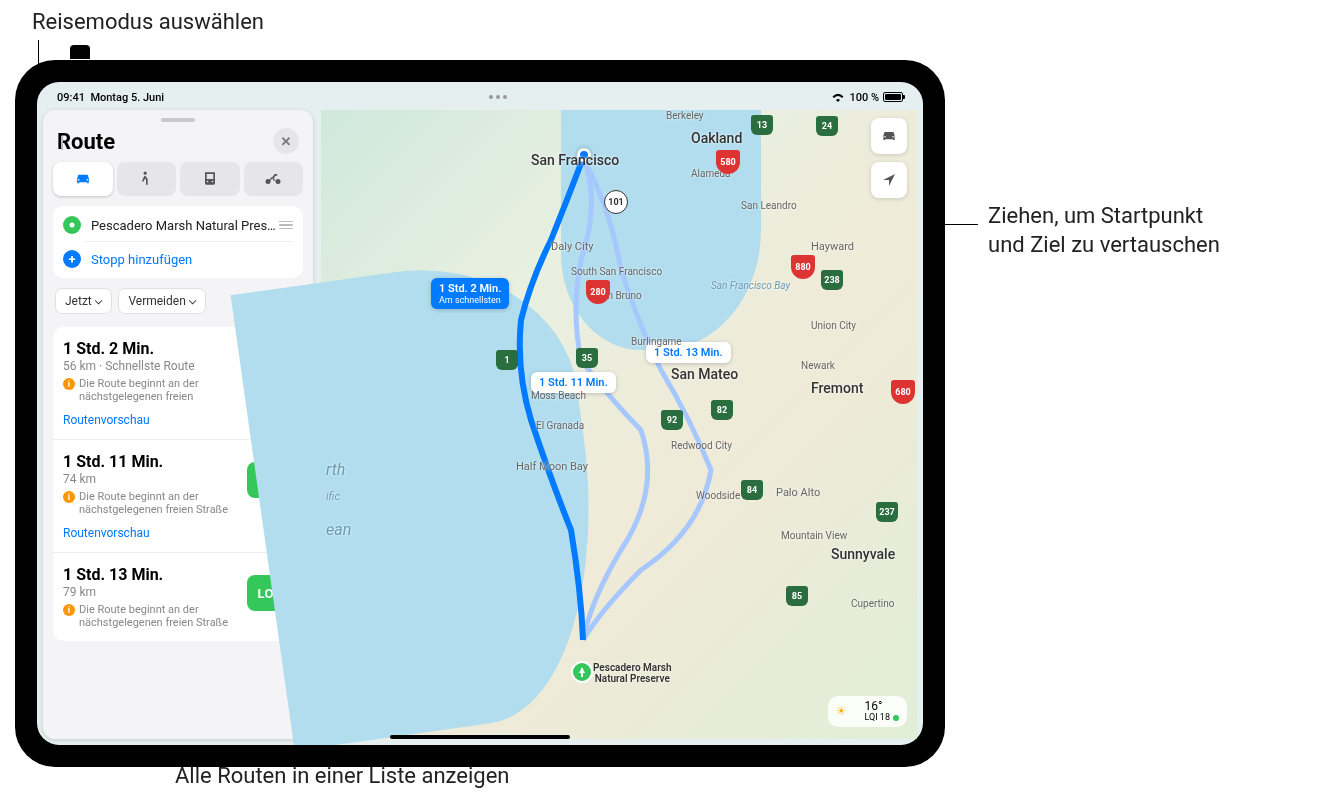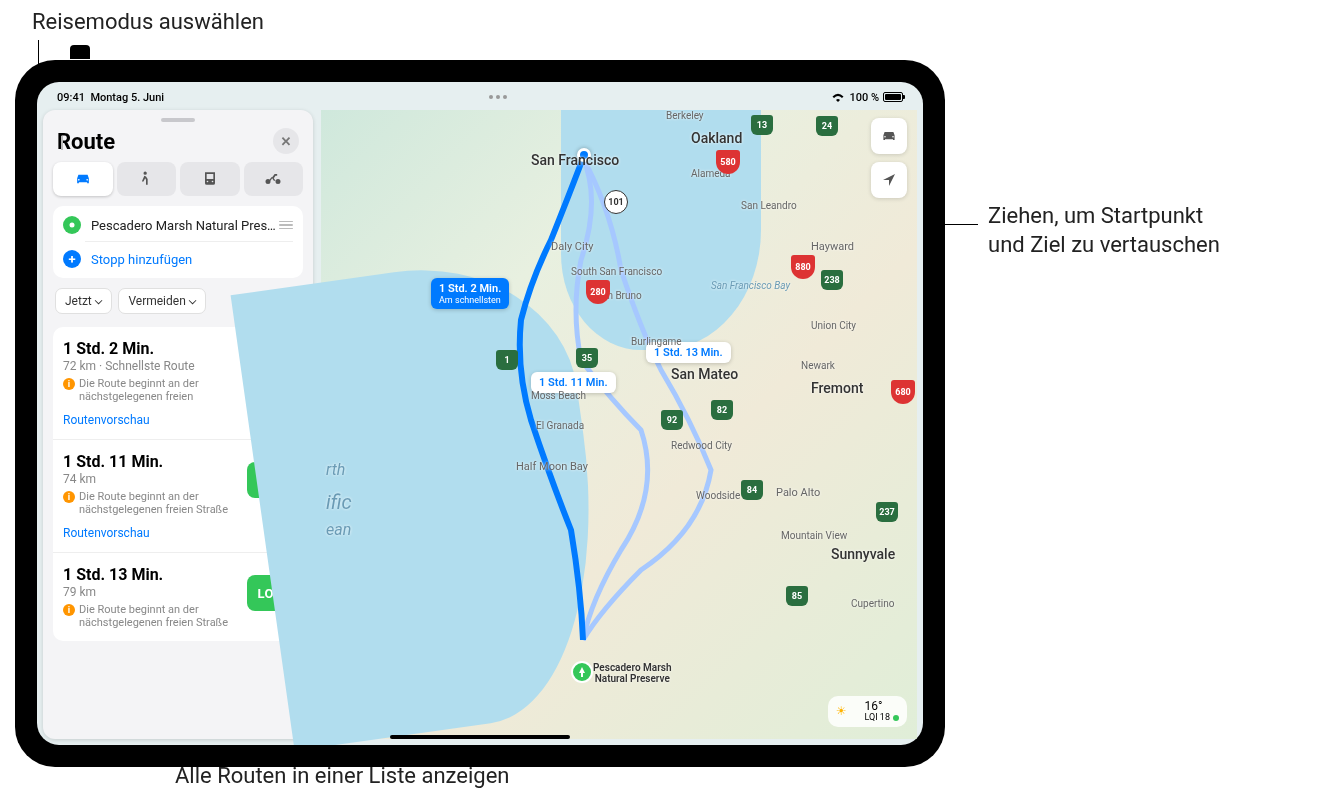--- a/index.html
+++ b/index.html
@@ -353,21 +353,21 @@
         </div>
 
         <div class="options-row">
           <div class="pill-btn">Jetzt</div>
           <div class="pill-btn">Vermeiden</div>
         </div>
 
         <div class="route-list">
           <div class="route-item">
             <div class="route-time">1 Std. 2 Min.</div>
-            <div class="route-sub">72 km · Schnellste Route</div>
+            <div class="route-sub">56 km · Schnellste Route</div>
             <div class="route-note">
               <div class="note-dot">i</div>
               <span>Die Route beginnt an der nächstgelegenen freien</span>
             </div>
             <div class="go-btn">LOS</div>
             <div class="route-preview">Routenvorschau</div>
           </div>
           <div class="route-item">
             <div class="route-time">1 Std. 11 Min.</div>
             <div class="route-sub">74 km</div>
@@ -429,21 +429,21 @@
         <div class="map-label small" style="left:210px; top:280px;">Moss Beach</div>
         <div class="map-label small" style="left:215px; top:310px;">El Granada</div>
         <div class="map-label small" style="left:310px; top:226px;">Burlingame</div>
         <div class="map-label small" style="left:370px; top:58px;">Alameda</div>
         <div class="map-label small" style="left:420px; top:90px;">San Leandro</div>
         <div class="map-label small" style="left:490px; top:210px;">Union City</div>
         <div class="map-label small" style="left:480px; top:250px;">Newark</div>
         <div class="map-label small" style="left:375px; top:380px;">Woodside</div>
         <div class="map-label small" style="left:390px; top:170px; font-style:italic; color:#6a9bb5;">San Francisco Bay</div>
         <div class="map-label" style="left:5px; top:350px; font-style:italic; color:#6a9bb5; font-size:16px;">rth</div>
-        <div class="map-label" style="left:5px; top:380px; font-style:italic; color:#6a9bb5; font-size:20px;">ific</div>
+        <div class="map-label" style="left:5px; top:380px; font-style:italic; color:#6a9bb5; font-size:11px;">ific</div>
         <div class="map-label" style="left:5px; top:410px; font-style:italic; color:#6a9bb5; font-size:16px;">ean</div>
 
         <div class="highway-shield shield-us" style="left:283px; top:80px;">101</div>
         <div class="highway-shield shield-interstate" style="left:265px; top:170px;">280</div>
         <div class="highway-shield shield-interstate" style="left:395px; top:40px;">580</div>
         <div class="highway-shield shield-interstate" style="left:470px; top:145px;">880</div>
         <div class="highway-shield shield-interstate" style="left:570px; top:270px;">680</div>
         <div class="highway-shield shield-ca" style="left:175px; top:240px;">1</div>
         <div class="highway-shield shield-ca" style="left:340px; top:300px;">92</div>
         <div class="highway-shield shield-ca" style="left:255px; top:238px;">35</div>

